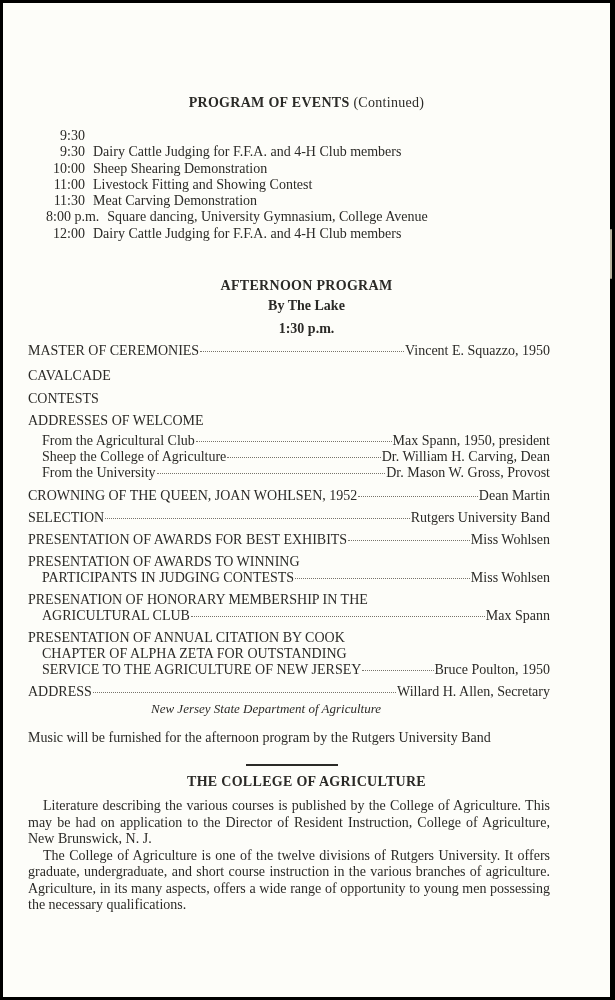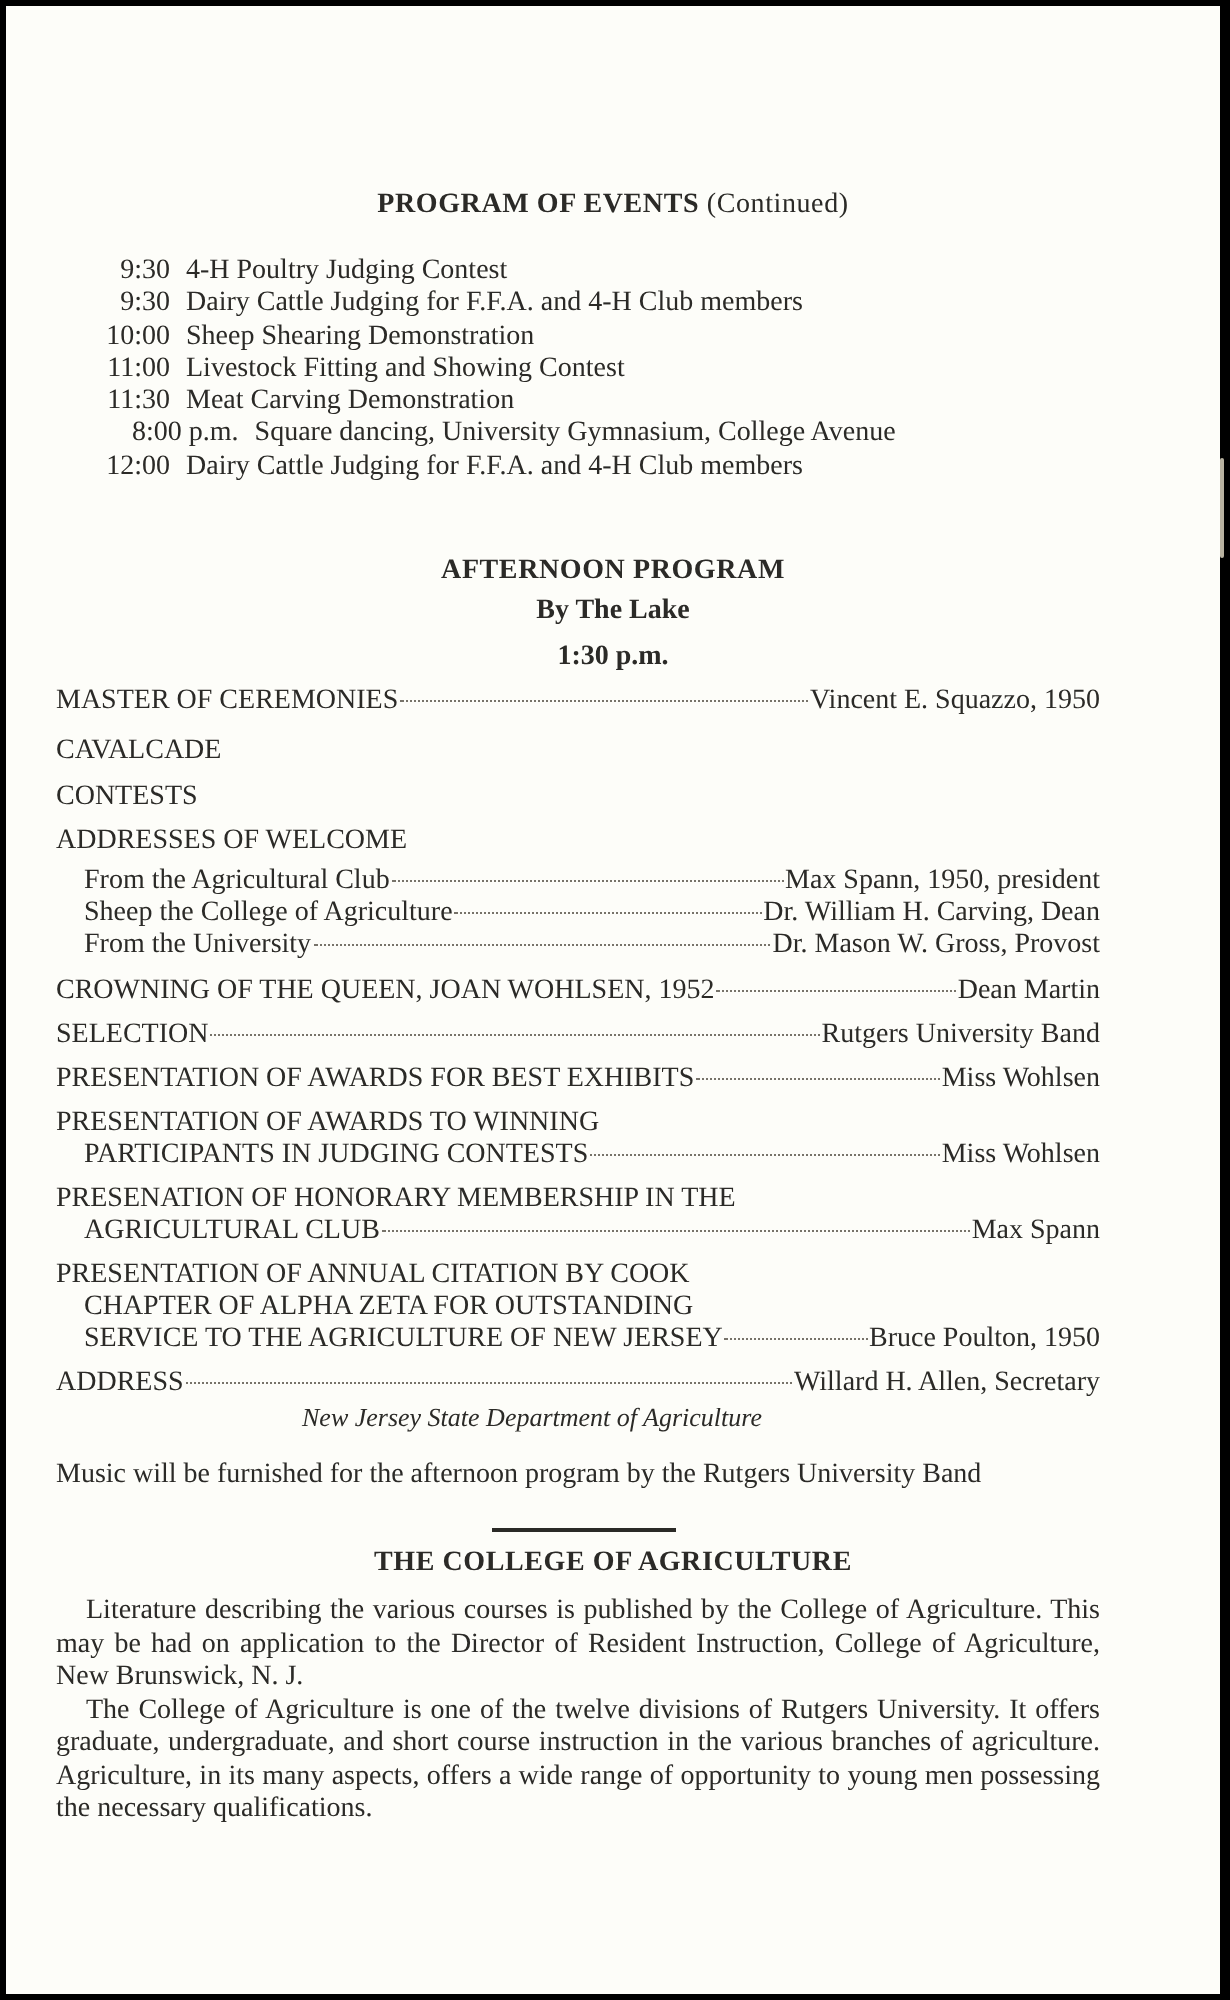--- a/index.html
+++ b/index.html
@@ -46,40 +46,39 @@
   <div class="binding"></div>
 
   <div class="abs h-center head" style="top:92px;">
     <span>PROGRAM OF EVENTS</span>
     <span class="cont">(Continued)</span>
   </div>
 
   <div class="abs sched" style="left:37px; top:125px;">
     <div class="row">
         <span class="t">9:30</span>
-        <span>4-H Poultry Judging Contest</span>
       </div>
     <div class="row">
         <span class="t">9:30</span>
         <span>Dairy Cattle Judging for F.F.A. and 4-H Club members</span>
       </div>
     <div class="row">
         <span class="t">10:00</span>
         <span>Sheep Shearing Demonstration</span>
       </div>
     <div class="row">
         <span class="t">11:00</span>
         <span>Livestock Fitting and Showing Contest</span>
       </div>
     <div class="row">
         <span class="t">11:30</span>
         <span>Meat Carving Demonstration</span>
       </div>
     <div class="row">
-        <span class="t pm" style="padding-left:6px;margin-left:20px;">8:00 p.m.</span>
+        <span class="t pm" style="padding-left:6px;">8:00 p.m.</span>
         <span>Square dancing, University Gymnasium, College Avenue</span>
       </div>
     <div class="row">
         <span class="t">12:00</span>
         <span>Dairy Cattle Judging for F.F.A. and 4-H Club members</span>
       </div>
   </div>
 
   <div class="abs h-center head" style="top:275px;">AFTERNOON PROGRAM</div>
   <div class="abs h-center sub" style="top:295px;">By The Lake</div>

